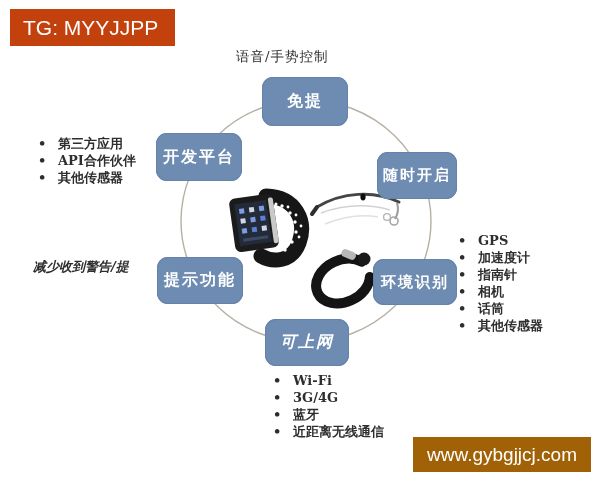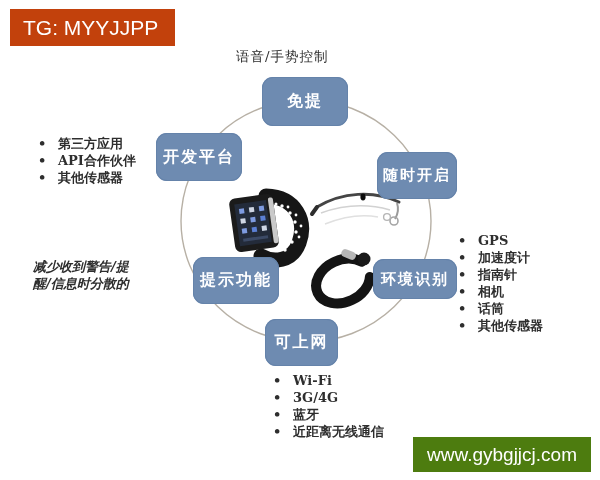--- a/index.html
+++ b/index.html
@@ -21,21 +21,21 @@
   }
   .list{position:absolute;z-index:3;color:#2e2e2e;font-weight:bold;font-size:13px;}
   .list .li{display:flex;align-items:flex-start;line-height:17px;white-space:nowrap;}
   .list .b{width:20px;text-align:left;font-size:13px;}
   .wm{
     position:absolute;background:#c2410c;color:#ffffff;
     font-family:"Liberation Sans", sans-serif;
     display:flex;align-items:center;z-index:5;
   }
   .wm-top{left:10px;top:9px;width:152px;height:37px;font-size:21px;padding-left:13px;}
-  .wm-bottom{left:413px;top:437px;width:178px;height:35px;font-size:19px;justify-content:center;background:#4d7c0f;}
+  .wm-bottom{left:413px;top:437px;width:178px;height:35px;font-size:19px;justify-content:center;background:#a16207;}
   .top-note{left:236px;top:48px;width:160px;font-size:13.5px;}
   .notify-note{line-height:19px;}
 </style>
 </head>
 <body>
 
 <div class="stage">
 
   <svg class="layer" viewBox="0 0 600 480" style="z-index:1;">
     <ellipse cx="306" cy="221" rx="125" ry="121" fill="none" stroke="#b7b0a5" stroke-width="1.4"></ellipse>
@@ -97,23 +97,23 @@
       <circle cx="364" cy="259" r="6.5" fill="#1a1a1a"></circle>
       <g transform="rotate(22 350 255)">
         <rect x="341" y="251" width="15" height="8" rx="4" fill="#b7b7b7"></rect>
       </g>
     </g>
   </svg>
 
   <div class="node" style="left:262px;top:77px;width:86px;height:49px;">免提</div>
   <div class="node" style="left:156px;top:133px;width:86px;height:48px;">开发平台</div>
   <div class="node" style="left:377px;top:136px;width:80px;height:47px;font-size:15px;margin-top:16px;">随时开启</div>
-  <div class="node" style="left:157px;top:257px;width:86px;height:47px;margin-left:36px;">提示功能</div>
-  <div class="node" style="left:373px;top:259px;width:84px;height:40px;font-size:15px;">环境识别</div>
-  <div class="node" style="left:265px;top:319px;width:73px;height:47px;">可上网</div>
+  <div class="node" style="left:157px;top:257px;width:86px;height:47px;">提示功能</div>
+  <div class="node" style="left:373px;top:259px;width:84px;height:46px;font-size:15px;">环境识别</div>
+  <div class="node" style="left:265px;top:319px;width:84px;height:47px;font-style:italic;">可上网</div>
 
   <div class="note top-note">语音/手势控制</div>
 
   <div class="list" style="left:38px;top:135px;" data-bullet="true">
       <div class="li">
         <span class="b">•</span>
         <span>第三方应用</span>
       </div>
       <div class="li">
         <span class="b">•</span>
@@ -122,23 +122,20 @@
       <div class="li">
         <span class="b">•</span>
         <span>其他传感器</span>
       </div>
     </div>
 
 
   <div class="list notify-note" style="left:33px;top:258px;font-style:italic;" data-bullet="false">
       <div class="li">
         <span>减少收到警告/提</span>
-      </div>
-      <div class="li">
-        <span>醒/信息时分散的</span>
       </div>
     </div>
 
   <div class="list" style="left:458px;top:232px;" data-bullet="true">
       <div class="li">
         <span class="b">•</span>
         <span>GPS</span>
       </div>
       <div class="li">
         <span class="b">•</span>

